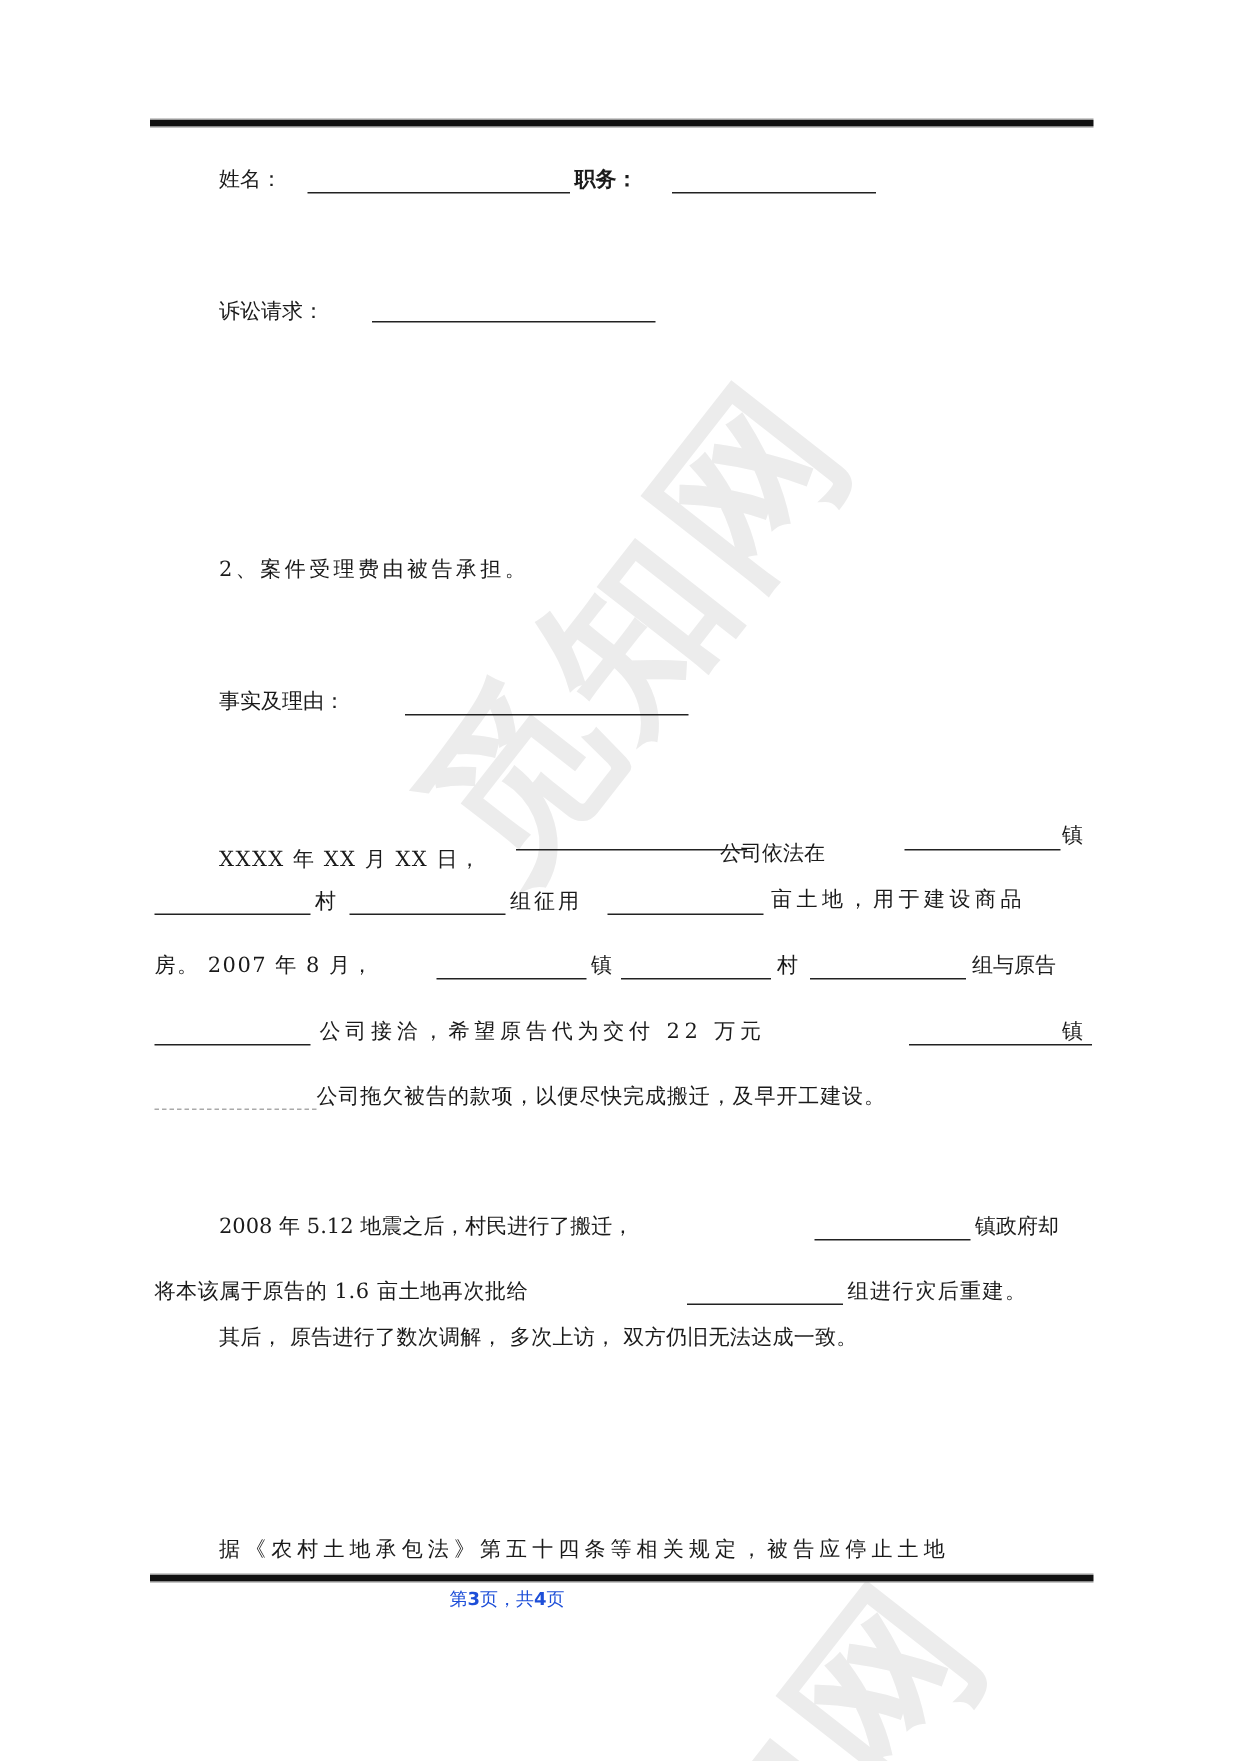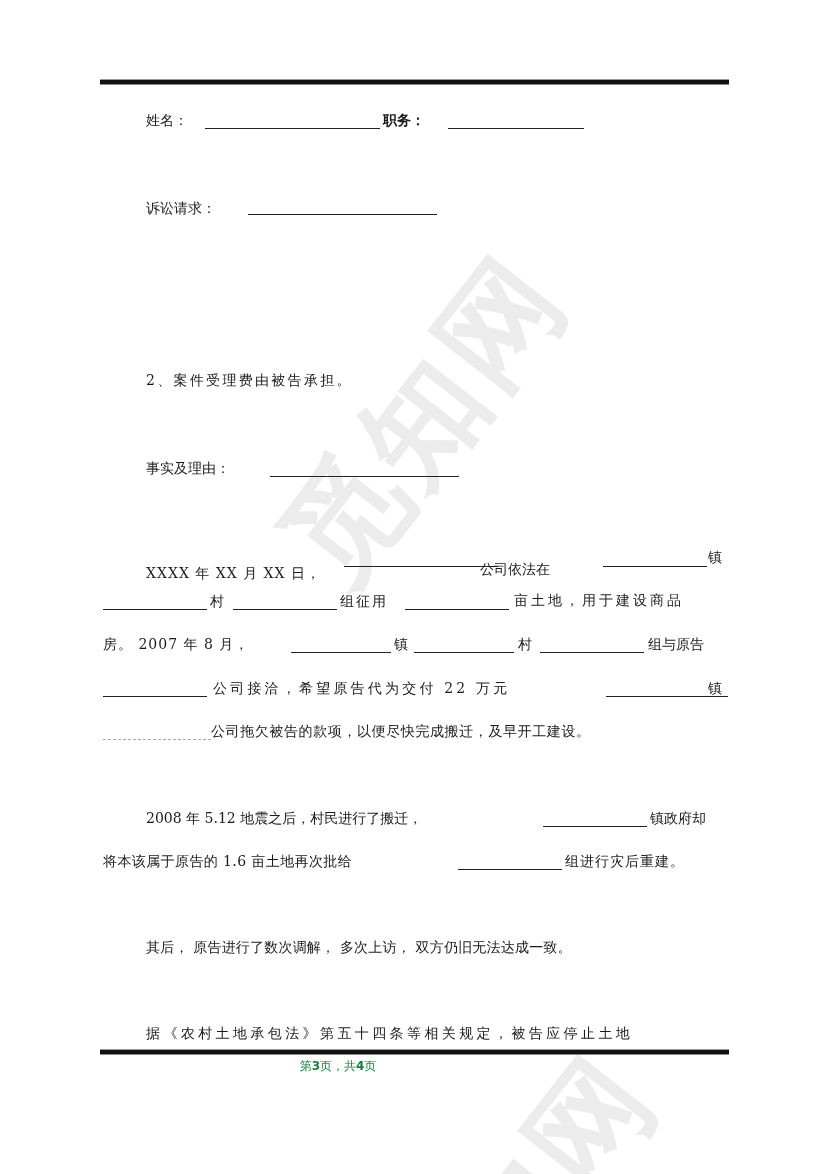--- a/index.html
+++ b/index.html
@@ -4,21 +4,21 @@
 <style>
   html, body { margin: 0; padding: 0; background: #ffffff; }
   body { width: 830px; height: 1174px; position: relative; overflow: hidden;
          font-family: "DejaVu Serif", "Liberation Serif", serif; color: #1a1a1a; }
   .rule { position: absolute; left: 100px; width: 629px; height: 6px;
           background: linear-gradient(#9a9a9a 0, #9a9a9a 1px, #111 1px, #111 5px, #8a8a8a 5px); }
   .abs { position: absolute; white-space: nowrap; font-size: 14px; line-height: 24px; }
   .blank { position: absolute; height: 0; border-bottom: 1.3px solid #222; }
   .blank.dashed { border-bottom: 1.3px dashed #aaa; }
   .footer { position: absolute; top: 1058px; left: 0; width: 676px; text-align: center;
-            font-size: 12px; color: #15803d; font-family: "DejaVu Sans", sans-serif; }
+            font-size: 12px; color: #1d4ed8; font-family: "DejaVu Sans", sans-serif; }
   .footer b { font-weight: bold; }
   .watermark { position: absolute; color: #ececec; font-size: 118px; font-weight: bold;
                font-family: "DejaVu Sans", sans-serif; white-space: nowrap;
                transform: rotate(-52deg); transform-origin: center; letter-spacing: 6px; z-index: 0; }
   .content { position: absolute; inset: 0; z-index: 1; }
 </style>
 </head>
 <body>
 
 <div class="watermark" style="left:240px; top:340px;">觅知网</div>
@@ -71,21 +71,21 @@
   <span class="abs" style="left:211px; top:719px; letter-spacing:0.6px;text-align:center;">公司拖欠被告的款项，以便尽快完成搬迁，及早开工建设。</span>
 
   <span class="abs" style="left:146px; top:806px;">2008 年 5.12 地震之后，村民进行了搬迁，</span>
   <div class="blank" style="left:543px; width:104px; top:826px;"></div>
   <span class="abs" style="left:650px; top:806px;">镇政府却</span>
 
   <span class="abs" style="left:103px; top:849px; letter-spacing:0.4px;">将本该属于原告的 1.6 亩土地再次批给</span>
   <div class="blank" style="left:458px; width:104px; top:869px;"></div>
   <span class="abs" style="left:565px; top:849px; letter-spacing:1px;">组进行灾后重建。</span>
 
-  <span class="abs" style="left:146px; top:935px; letter-spacing:0.2px;">其后， 原告进行了数次调解，  多次上访，  双方仍旧无法达成一致。</span>
+  <span class="abs" style="left:146px; top:880px; letter-spacing:0.2px;">其后， 原告进行了数次调解，  多次上访，  双方仍旧无法达成一致。</span>
 
   <span class="abs" style="left:146px; top:1021px; letter-spacing:3.4px;">据《农村土地承包法》第五十四条等相关规定，被告应停止土地</span>
 
   <div class="rule" style="top:1049px;"></div>
 
   <div class="footer">
     <span>第</span><b>3</b><span>页，共</span><b>4</b><span>页</span>
   </div>
 </div>
 

